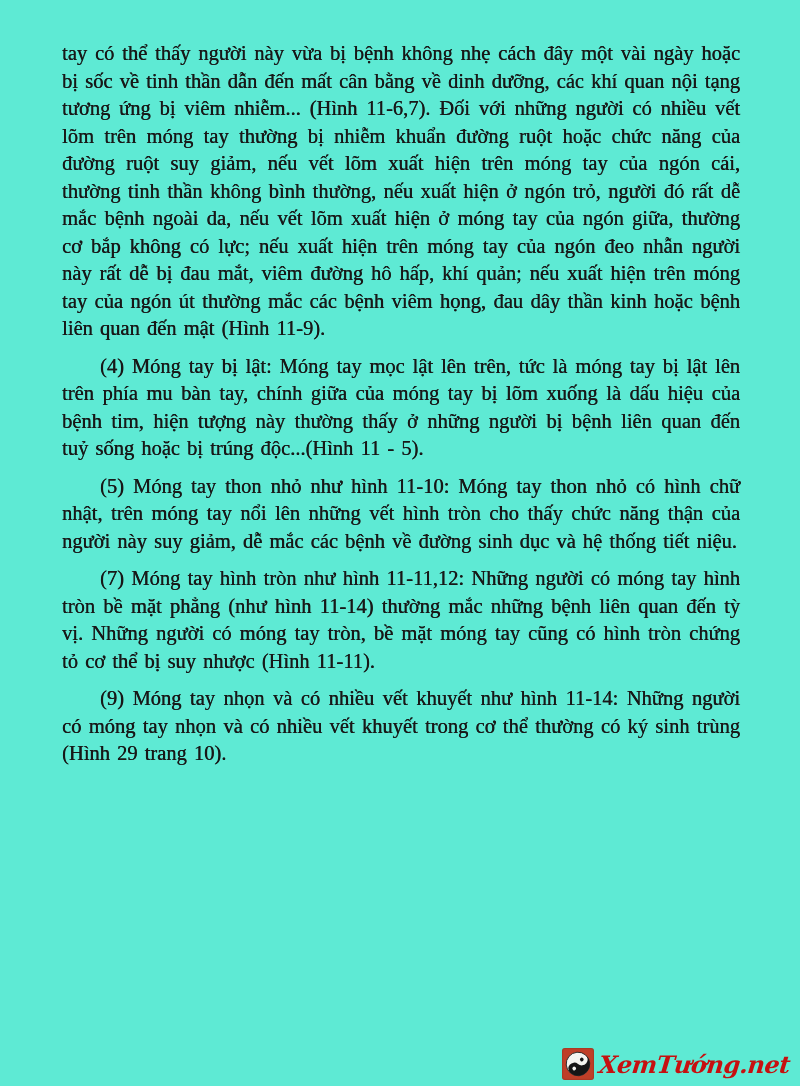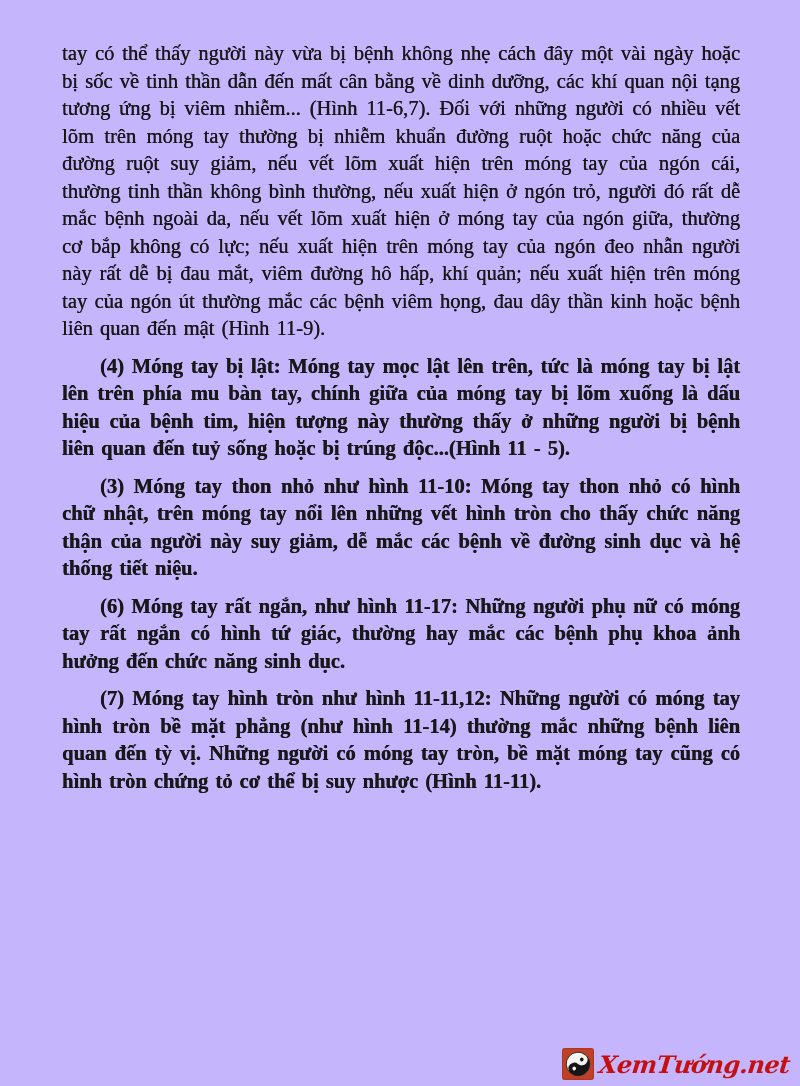--- a/index.html
+++ b/index.html
@@ -4,21 +4,21 @@
 <style>
   html, body {
     margin: 0;
     padding: 0;
     background: #ffffff;
   }
   .page {
     position: relative;
     width: 800px;
     height: 1086px;
-    background: #c4b5fd;
+    background: #5eead4;
     overflow: hidden;
     box-sizing: border-box;
   }
   .text-block {
     position: absolute;
     left: 62px;
     top: 40px;
     width: 678px;
     color: #181818;
     font-family: "Liberation Serif", "DejaVu Serif", serif;
@@ -26,21 +26,20 @@
     line-height: 27.5px;
     text-align: justify;
     word-spacing: 2px;
     text-shadow: 0.35px 0 0 currentColor; 
   }
   .para {
     margin: 0 0 10px 0;
   }
   .para.indented {
     text-indent: 38px;
-    font-weight: bold;
   }
   .watermark {
     position: absolute;
     right: 10px;
     bottom: 6px;
     display: flex;
     align-items: center;
     gap: 5px;
   }
   .logo-box {
@@ -70,23 +69,23 @@
   }
 </style>
 </head>
 <body>
 
 <main class="page">
 
   <div class="text-block">
     <p class="para">tay có thể thấy người này vừa bị bệnh không nhẹ cách đây một vài ngày hoặc bị sốc về tinh thần dẫn đến mất cân bằng về dinh dưỡng, các khí quan nội tạng tương ứng bị viêm nhiễm... (Hình 11-6,7). Đối với những người có nhiều vết lõm trên móng tay thường bị nhiễm khuẩn đường ruột hoặc chức năng của đường ruột suy giảm, nếu vết lõm xuất hiện trên móng tay của ngón cái, thường tinh thần không bình thường, nếu xuất hiện ở ngón trỏ, người đó rất dễ mắc bệnh ngoài da, nếu vết lõm xuất hiện ở móng tay của ngón giữa, thường cơ bắp không có lực; nếu xuất hiện trên móng tay của ngón đeo nhẫn người này rất dễ bị đau mắt, viêm đường hô hấp, khí quản; nếu xuất hiện trên móng tay của ngón út thường mắc các bệnh viêm họng, đau dây thần kinh hoặc bệnh liên quan đến mật (Hình 11-9).</p>
     <p class="para indented">(4) Móng tay bị lật: Móng tay mọc lật lên trên, tức là móng tay bị lật lên trên phía mu bàn tay, chính giữa của móng tay bị lõm xuống là dấu hiệu của bệnh tim, hiện tượng này thường thấy ở những người bị bệnh liên quan đến tuỷ sống hoặc bị trúng độc...(Hình 11 - 5).</p>
-    <p class="para indented">(3) Móng tay thon nhỏ như hình 11-10: Móng tay thon nhỏ có hình chữ nhật, trên móng tay nổi lên những vết hình tròn cho thấy chức năng thận của người này suy giảm, dễ mắc các bệnh về đường sinh dục và hệ thống tiết niệu.</p>
-    <p class="para indented">(6) Móng tay rất ngắn, như hình 11-17: Những người phụ nữ có móng tay rất ngắn có hình tứ giác, thường hay mắc các bệnh phụ khoa ảnh hưởng đến chức năng sinh dục.</p>
+    <p class="para indented">(5) Móng tay thon nhỏ như hình 11-10: Móng tay thon nhỏ có hình chữ nhật, trên móng tay nổi lên những vết hình tròn cho thấy chức năng thận của người này suy giảm, dễ mắc các bệnh về đường sinh dục và hệ thống tiết niệu.</p>
     <p class="para indented">(7) Móng tay hình tròn như hình 11-11,12: Những người có móng tay hình tròn bề mặt phẳng (như hình 11-14) thường mắc những bệnh liên quan đến tỳ vị. Những người có móng tay tròn, bề mặt móng tay cũng có hình tròn chứng tỏ cơ thể bị suy nhược (Hình 11-11).</p>
+    <p class="para indented">(9) Móng tay nhọn và có nhiều vết khuyết như hình 11-14: Những người có móng tay nhọn và có nhiều vết khuyết trong cơ thể thường có ký sinh trùng (Hình 29 trang 10).</p>
   </div>
 
   <div class="watermark">
     <span class="logo-box">
       <svg viewBox="0 0 64 64" width="26" height="26" aria-hidden="true">
         <circle cx="32" cy="32" r="29" fill="#f4f4f0" stroke="#1c1c1c" stroke-width="2"></circle>
         <path d="M32 3 a29 29 0 0 1 0 58 a14.5 14.5 0 0 1 0 -29 a14.5 14.5 0 0 0 0 -29 z" fill="#161616"></path>
         <circle cx="32" cy="17.5" r="4.5" fill="#161616"></circle>
         <circle cx="32" cy="46.5" r="4.5" fill="#f4f4f0"></circle>
       </svg>

